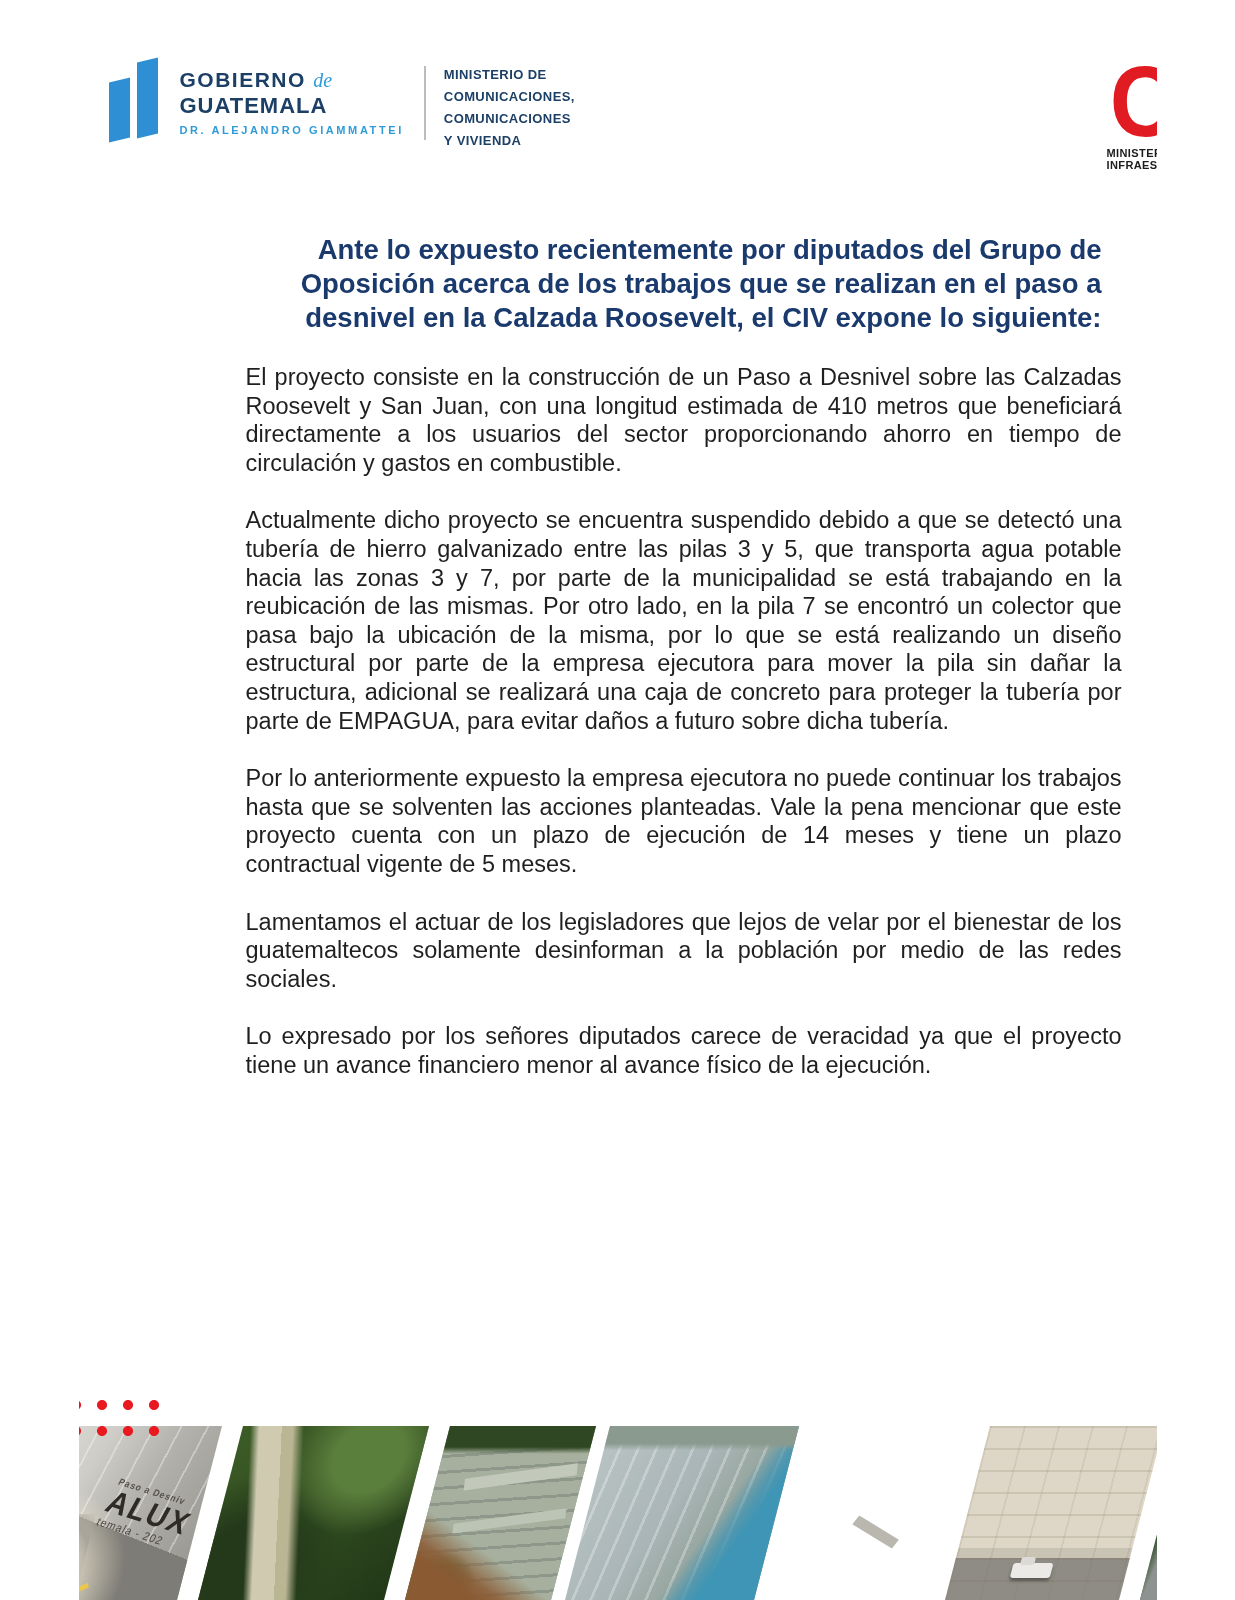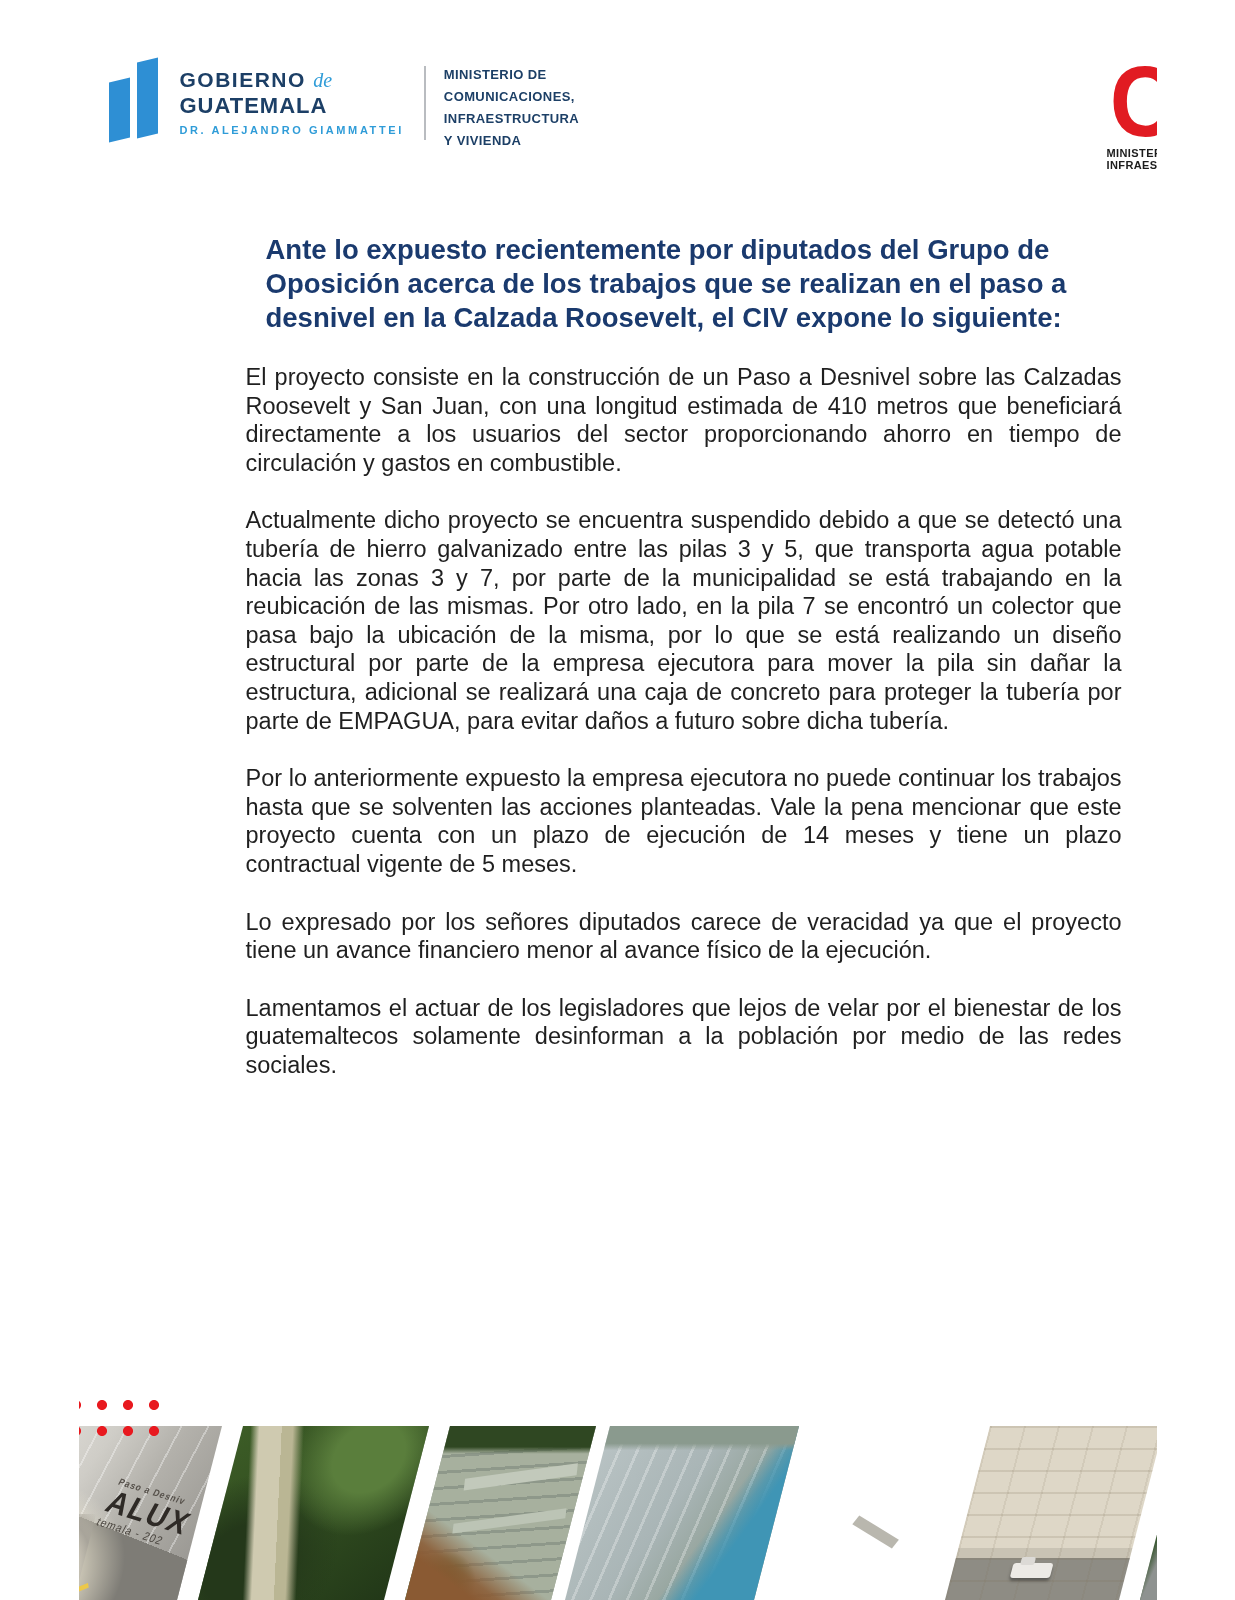--- a/index.html
+++ b/index.html
@@ -29,21 +29,21 @@
   .civ-row { display:flex; align-items:flex-end; justify-content:center; height:84px; }
   .civ-letter { font-size:100px; font-weight:bold; color:#e11b22; line-height:78px; transform:scaleX(.92); letter-spacing:-4px; }
   .civ-road { position:relative; width:36px; height:82px; background:#171514; margin:0 -6px 0 -4px;
               clip-path:polygon(36% 0, 64% 0, 100% 100%, 0% 100%); }
   .civ-road .dash { position:absolute; left:50%; top:6px; bottom:4px; width:3px; margin-left:-1.5px;
               background:repeating-linear-gradient(to bottom,#fff 0 9px, transparent 9px 18px); }
   .civ-sub { margin-top:7px; font-size:11px; font-weight:bold; color:#1c1c1c; letter-spacing:.4px; line-height:12px; white-space:nowrap; }
 
   
   .doc { position:absolute; left:167px; top:233px; width:876px; }
-  .doc-title { text-align:left; color:#1a3a6e; font-weight:bold; font-size:27.5px; line-height:34px;
+  .doc-title { text-align:right; color:#1a3a6e; font-weight:bold; font-size:27.5px; line-height:34px;
                padding:0 20px; margin-bottom:28px; }
   .doc p { text-align:justify; color:#1f1f1f; font-size:23.5px; line-height:28.6px; margin-bottom:29px; }
   .doc p:last-of-type { margin-bottom:0; }
   .date-line { text-align:center; color:#1a3a6e; font-weight:bold; font-size:27.5px; margin-top:32px; }
 
   
   .dotgrid { position:absolute; z-index:6; pointer-events:none; }
   .dots-red { left:-16px; top:1392px; width:100px; height:53px;
     background-image:radial-gradient(circle, #e8191f 4.6px, transparent 5.4px);
     background-size:26px 26px; }
@@ -140,21 +140,21 @@
       </div>
       <div class="gov-text">
         <div class="gov-line1"><span>GOBIERNO</span> <span class="de">de</span></div>
         <div class="gov-line2">GUATEMALA</div>
         <div class="gov-line3">DR. ALEJANDRO GIAMMATTEI</div>
       </div>
       <div class="gov-divider"></div>
       <div class="ministry">
         <div>MINISTERIO DE</div>
         <div>COMUNICACIONES,</div>
-        <div>INFRAESTRUCTURA</div>
+        <div>COMUNICACIONES</div>
         <div>Y VIVIENDA</div>
       </div>
     </div>
 
     <div class="civ-logo">
       <div class="civ-row">
         <span class="civ-letter">C</span>
         <span class="civ-road">
             <span class="dash"></span>
           </span>
@@ -165,22 +165,22 @@
         <div>INFRAESTRUCTURA Y GOBIERNO</div>
       </div>
     </div>
   </header>
 
   <main class="doc">
     <h1 class="doc-title">Ante lo expuesto recientemente por diputados del Grupo de Oposición acerca de los trabajos que se realizan en el paso a desnivel en la Calzada Roosevelt, el CIV expone lo siguiente:</h1>
     <p>El proyecto consiste en la construcción de un Paso a Desnivel sobre las Calzadas Roosevelt y San Juan, con una longitud estimada de 410 metros que beneficiará directamente a los usuarios del sector proporcionando ahorro en tiempo de circulación y gastos en combustible.</p>
     <p>Actualmente dicho proyecto se encuentra suspendido debido a que se detectó una tubería de hierro galvanizado entre las pilas 3 y 5, que transporta agua potable hacia las zonas 3 y 7, por parte de la municipalidad se está trabajando en la reubicación de las mismas. Por otro lado, en la pila 7 se encontró un colector que pasa bajo la ubicación de la misma, por lo que se está realizando un diseño estructural por parte de la empresa ejecutora para mover la pila sin dañar la estructura, adicional se realizará una caja de concreto para proteger la tubería por parte de EMPAGUA, para evitar daños a futuro sobre dicha tubería.</p>
     <p>Por lo anteriormente expuesto la empresa ejecutora no puede continuar los trabajos hasta que se solventen las acciones planteadas. Vale la pena mencionar que este proyecto cuenta con un plazo de ejecución de 14 meses y tiene un plazo contractual vigente de 5 meses.</p>
+    <p>Lamentamos el actuar de los legisladores que lejos de velar por el bienestar de los guatemaltecos solamente desinforman a la población por medio de las redes sociales.</p>
     <p>Lo expresado por los señores diputados carece de veracidad ya que el proyecto tiene un avance financiero menor al avance físico de la ejecución.</p>
-    <p>Lamentamos el actuar de los legisladores que lejos de velar por el bienestar de los guatemaltecos solamente desinforman a la población por medio de las redes sociales.</p>
   </main>
 
   <div class="dotgrid dots-red"></div>
   <div class="dotgrid dots-blue"></div>
   <div class="dotgrid dots-white"></div>
 
   <footer class="strip">
     <div class="photo ph1">
       <div class="tunnel-open"></div>
 

